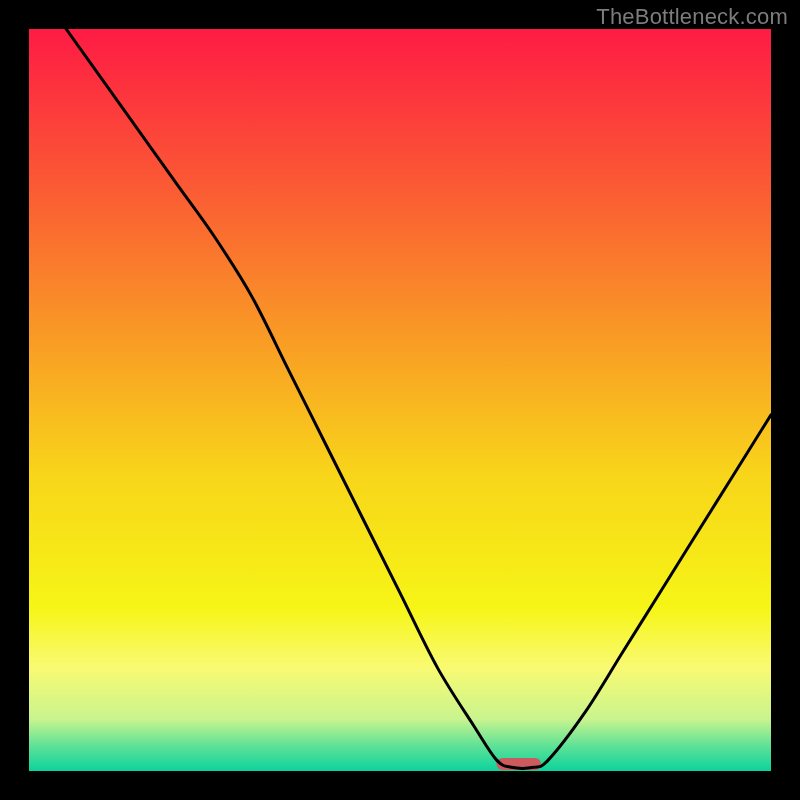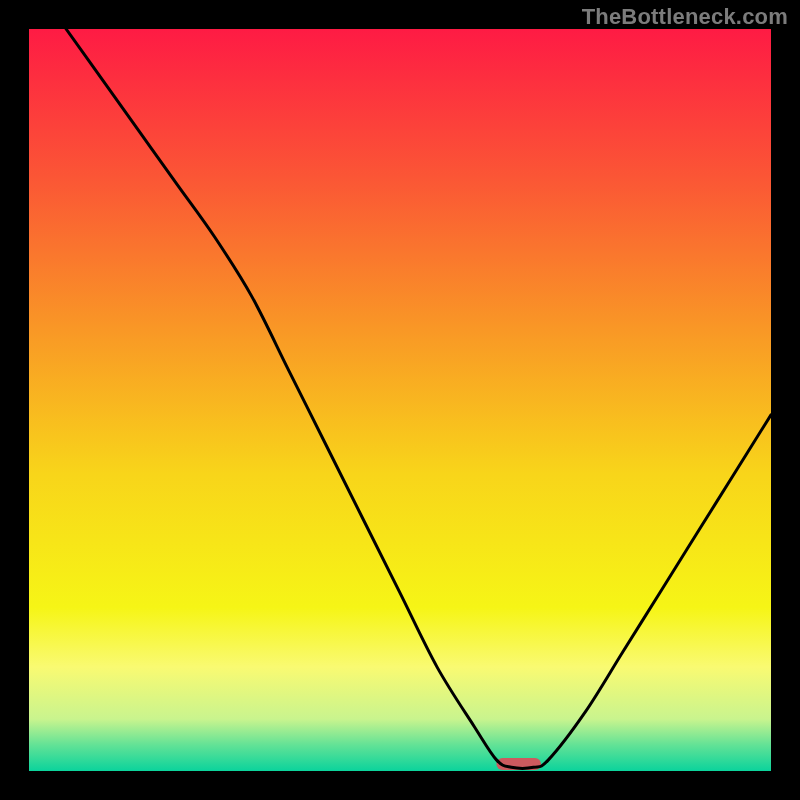--- a/index.html
+++ b/index.html
@@ -25,21 +25,21 @@
     width: 742px;
     height: 742px;
     overflow: hidden;
   }
   .watermark {
     position: absolute;
     top: 4px;
     right: 12px;
     font-family: Arial, Helvetica, sans-serif;
     font-size: 22px;
-    font-weight: 700;
+    font-weight: 400;
     color: #7c7c7c;
     letter-spacing: 0.2px;
   }
   svg {
     display: block;
   }
 </style>
 </head>
 <body>
 

